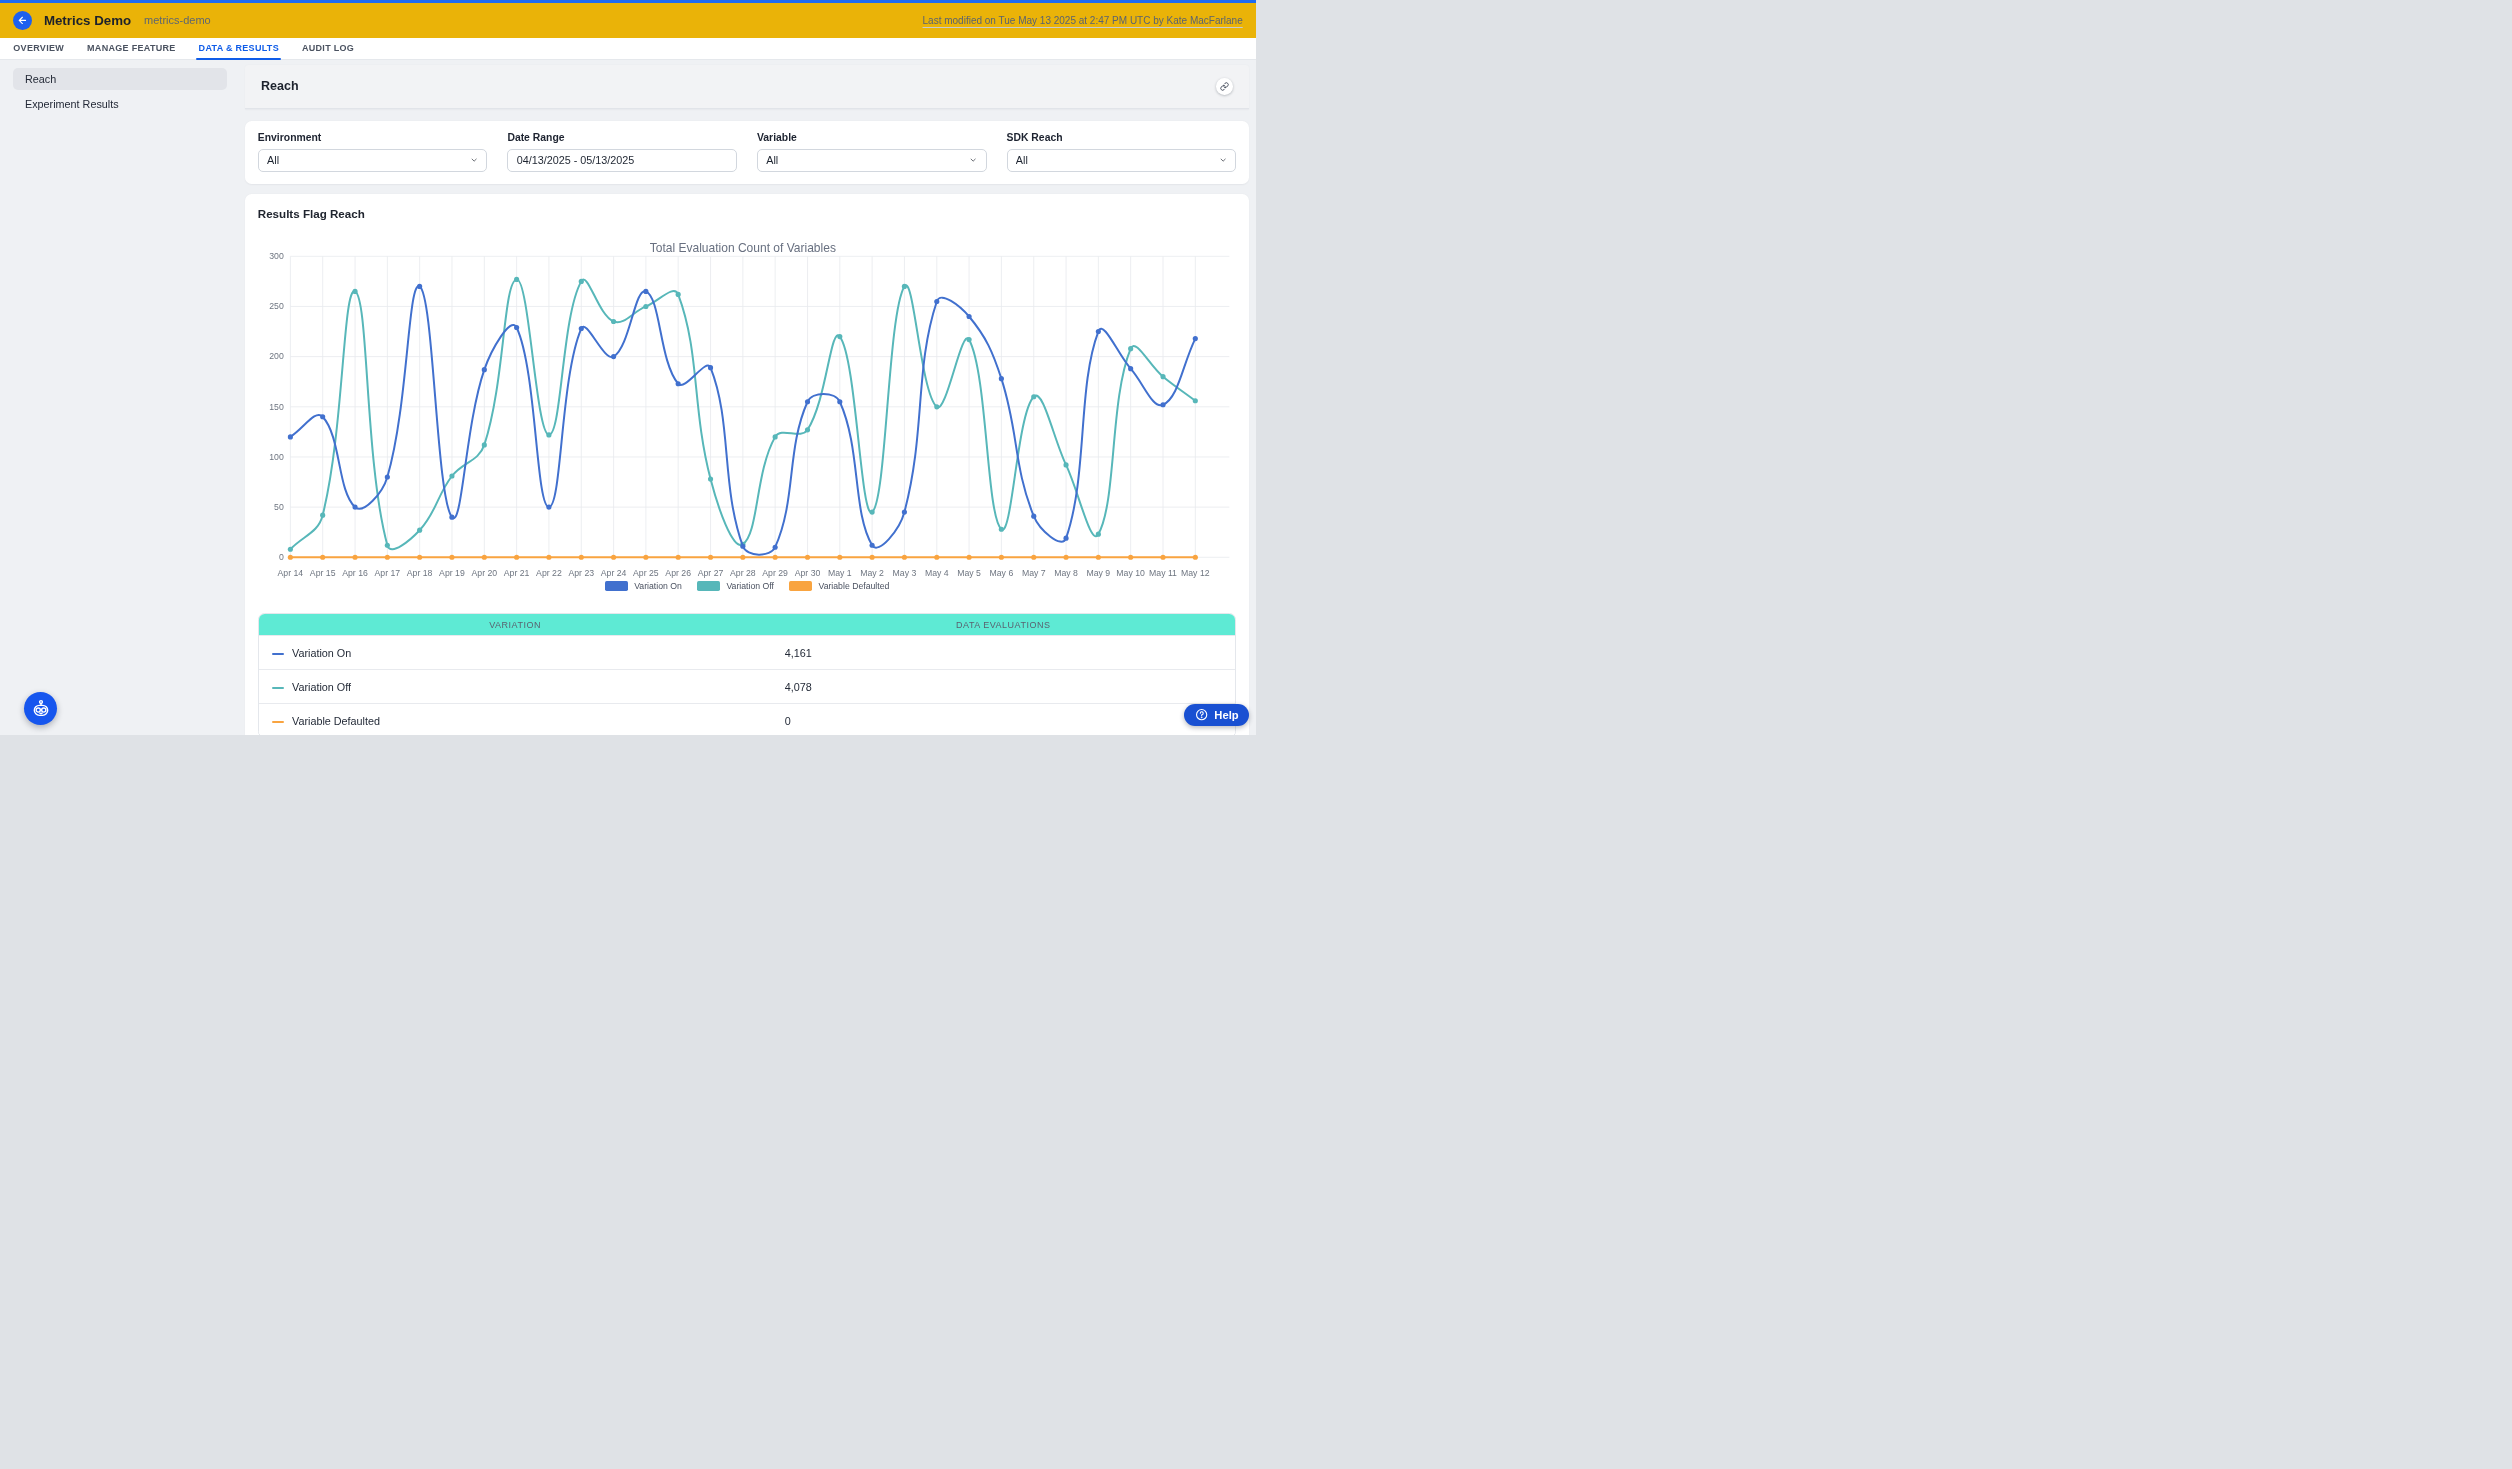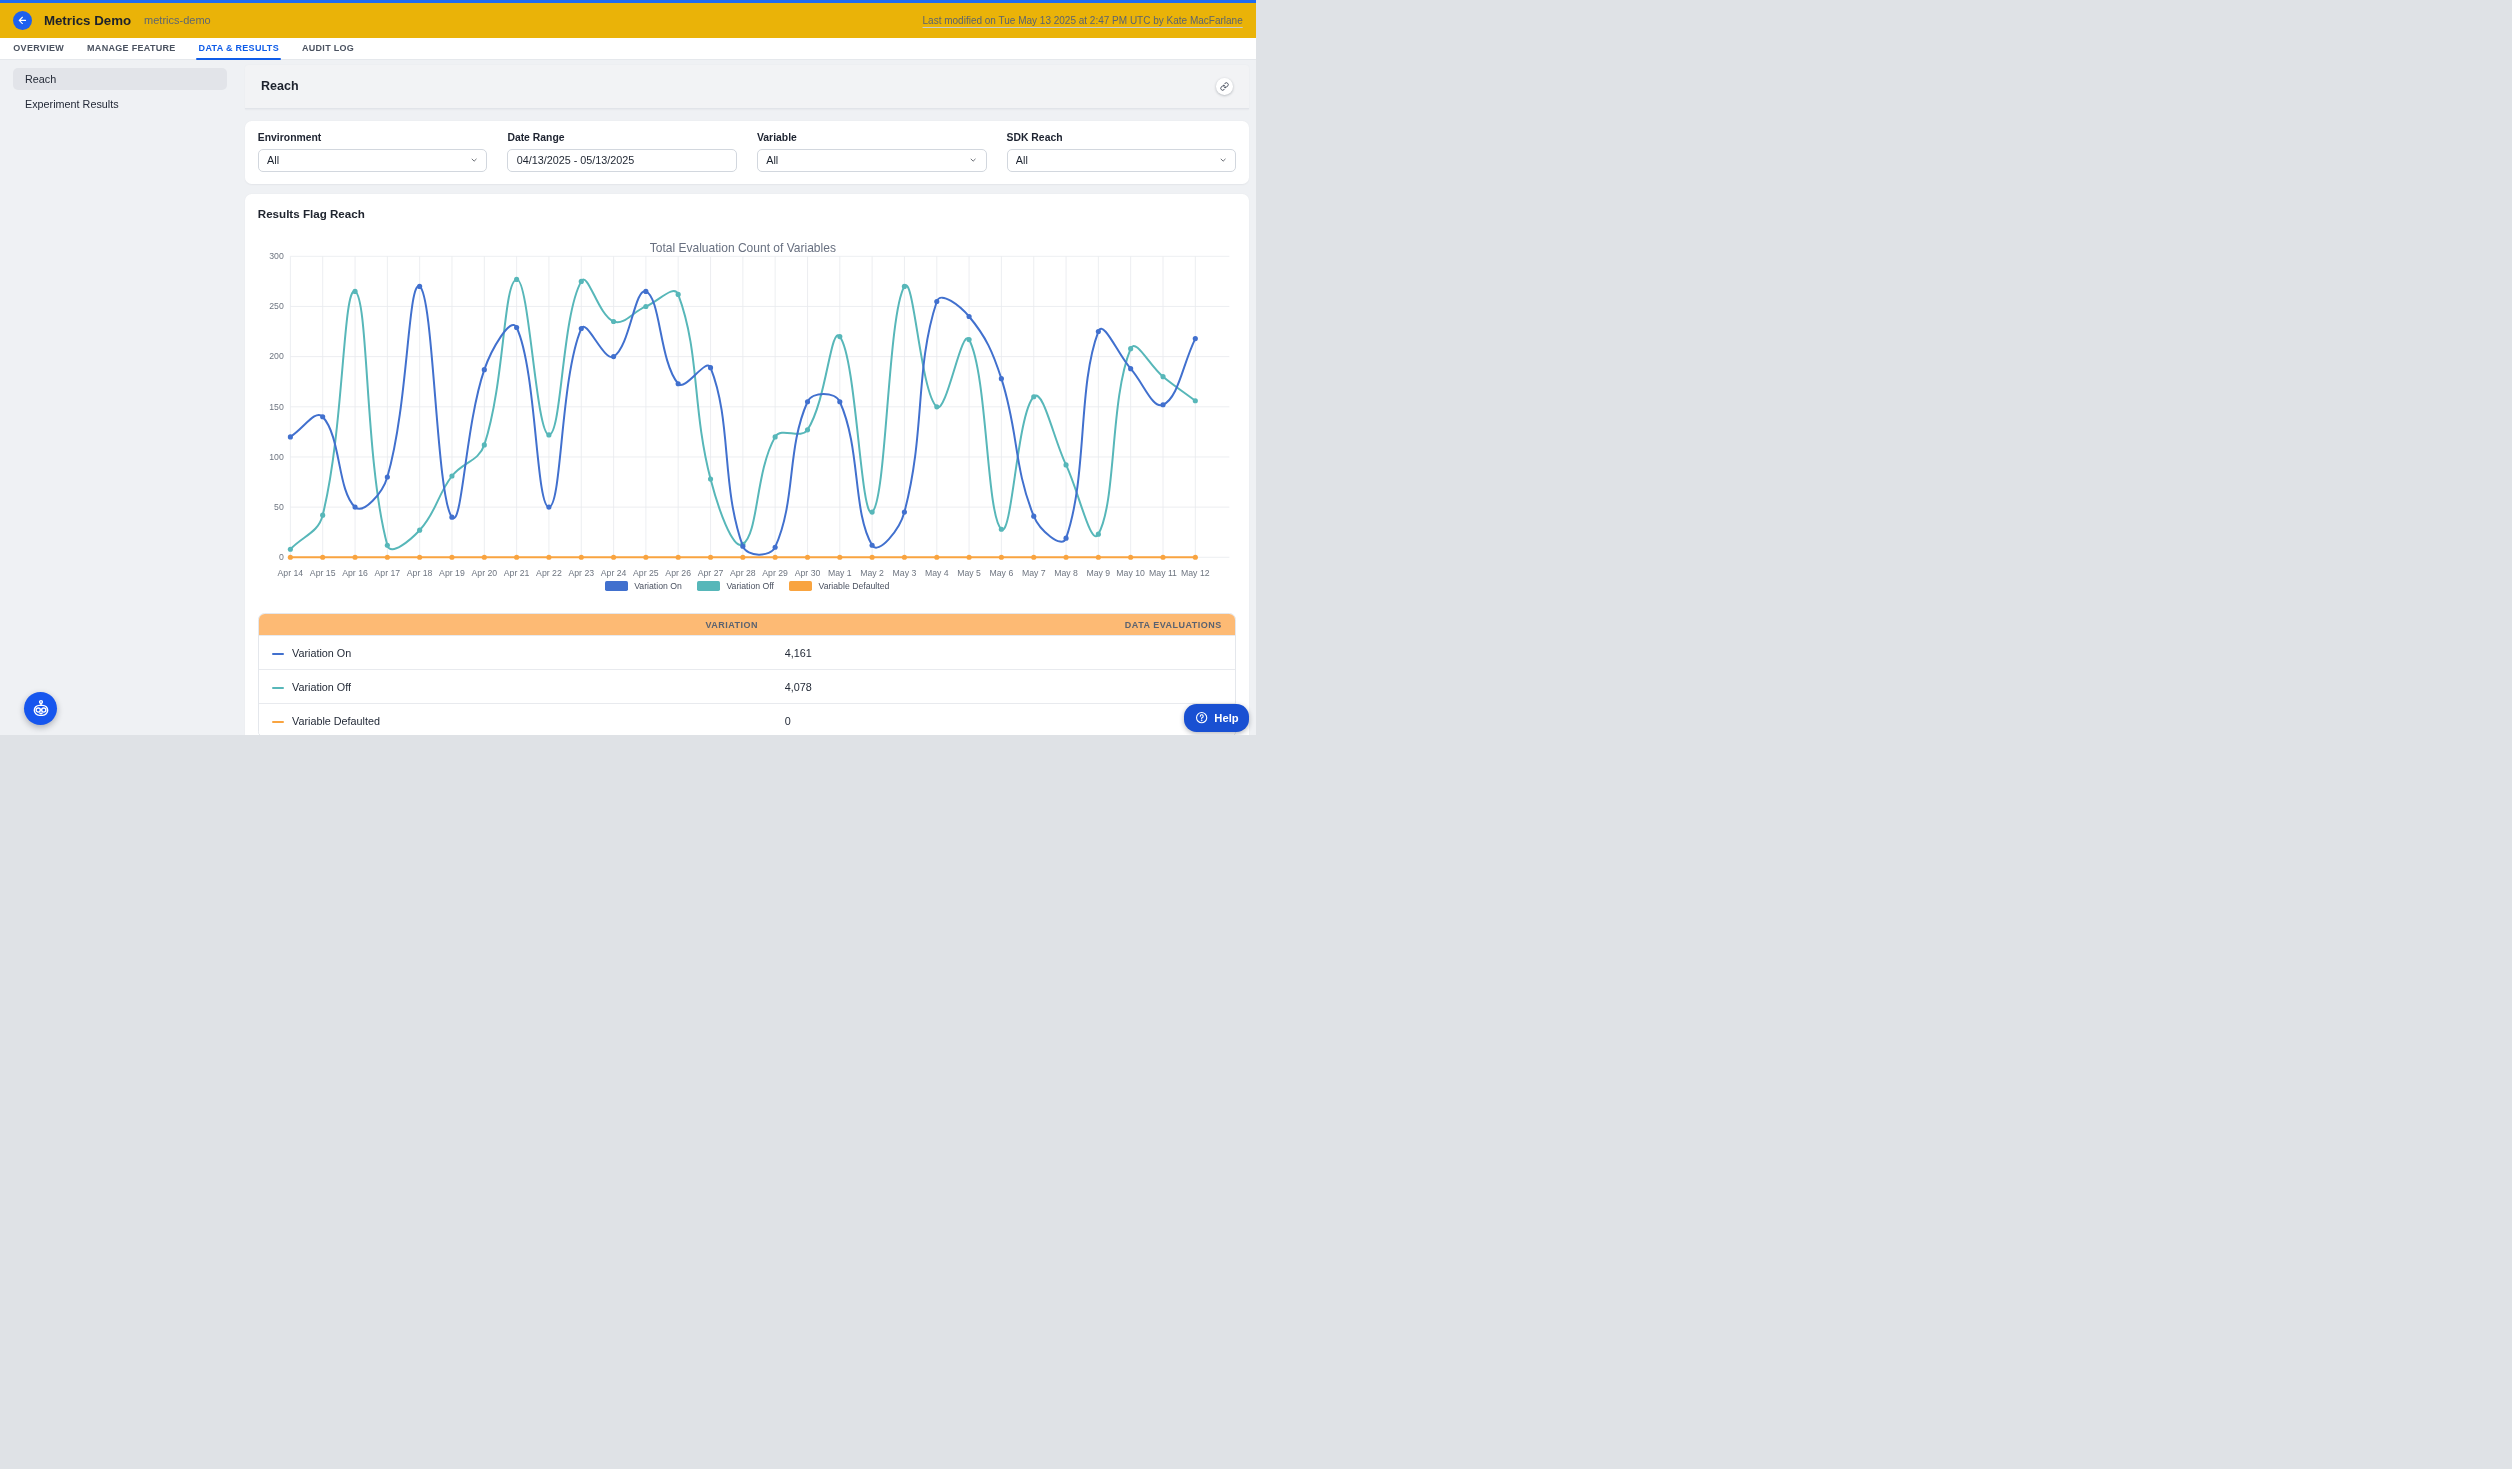--- a/index.html
+++ b/index.html
@@ -46,28 +46,28 @@
   .chart-card{margin-top:10px;background:#fff;border-radius:6.6px;padding:13.3px;height:581px;box-shadow:0 0.8px 1.7px rgba(16,24,40,.05);}
   .card-title{font-size:11.6px;font-weight:700;color:#20252f;}
   #reach-chart{display:block;margin-top:10px;}
   #reach-chart text.tick{font-size:10.5px;fill:#6e7580;font-family:"Liberation Sans",sans-serif;}
   #reach-chart text.ctitle{font-size:14.5px;fill:#687080;font-family:"Liberation Sans",sans-serif;}
   .legend{display:flex;justify-content:center;gap:15px;margin-top:1.7px;}
   .legend-item{display:flex;align-items:center;gap:6.6px;font-size:8.7px;color:#4a5160;cursor:pointer;}
   .legend-swatch{width:23px;height:10px;border-radius:1.7px;flex:none;}
   
   .data-table{margin-top:21.6px;width:100%;border:0.8px solid #e4e7ec;border-radius:6.6px;border-spacing:0;border-collapse:separate;overflow:hidden;}
-  .data-table thead th{background:#fdba74;font-size:9px;font-weight:700;letter-spacing:0.5px;color:#5a6270;text-align:right;padding:5.8px 13.3px;}
+  .data-table thead th{background:#5eead4;font-size:9px;font-weight:400;letter-spacing:0.5px;color:#5a6270;text-align:center;padding:5.8px 13.3px;}
   .data-table td{padding:0 13.3px;height:34px;border-top:0.8px solid #e8eaee;font-size:10.8px;color:#242b38;background:#fff;}
   .col-variation{width:52.5%;}
   .swatch-line{display:inline-block;width:11.6px;height:2.5px;border-radius:1.7px;margin-right:8.3px;vertical-align:middle;}
   
   .fab-robot{position:absolute;left:24px;top:692px;width:33px;height:33px;border-radius:50%;background:#1656ee;border:none;
     display:flex;align-items:center;justify-content:center;box-shadow:0 2.5px 6.6px rgba(16,24,40,.3);cursor:pointer;padding:0;}
-  .fab-help{position:absolute;right:6.6px;top:704px;height:28px;border-radius:12.5px;background:#1950d2;color:#fff;border:none;
+  .fab-help{position:absolute;right:6.6px;top:704px;height:22px;border-radius:12.5px;background:#1950d2;color:#fff;border:none;
     display:flex;align-items:center;gap:5.8px;padding:0 10.8px;font-size:11.2px;font-weight:700;cursor:pointer;
     box-shadow:0 1.7px 5px rgba(16,24,40,.3);font-family:"Liberation Sans",sans-serif;}
 </style>
 </head>
 <body>
 
 <div class="viewport">
   <div class="accent"></div>
 
   <header class="app-header">

